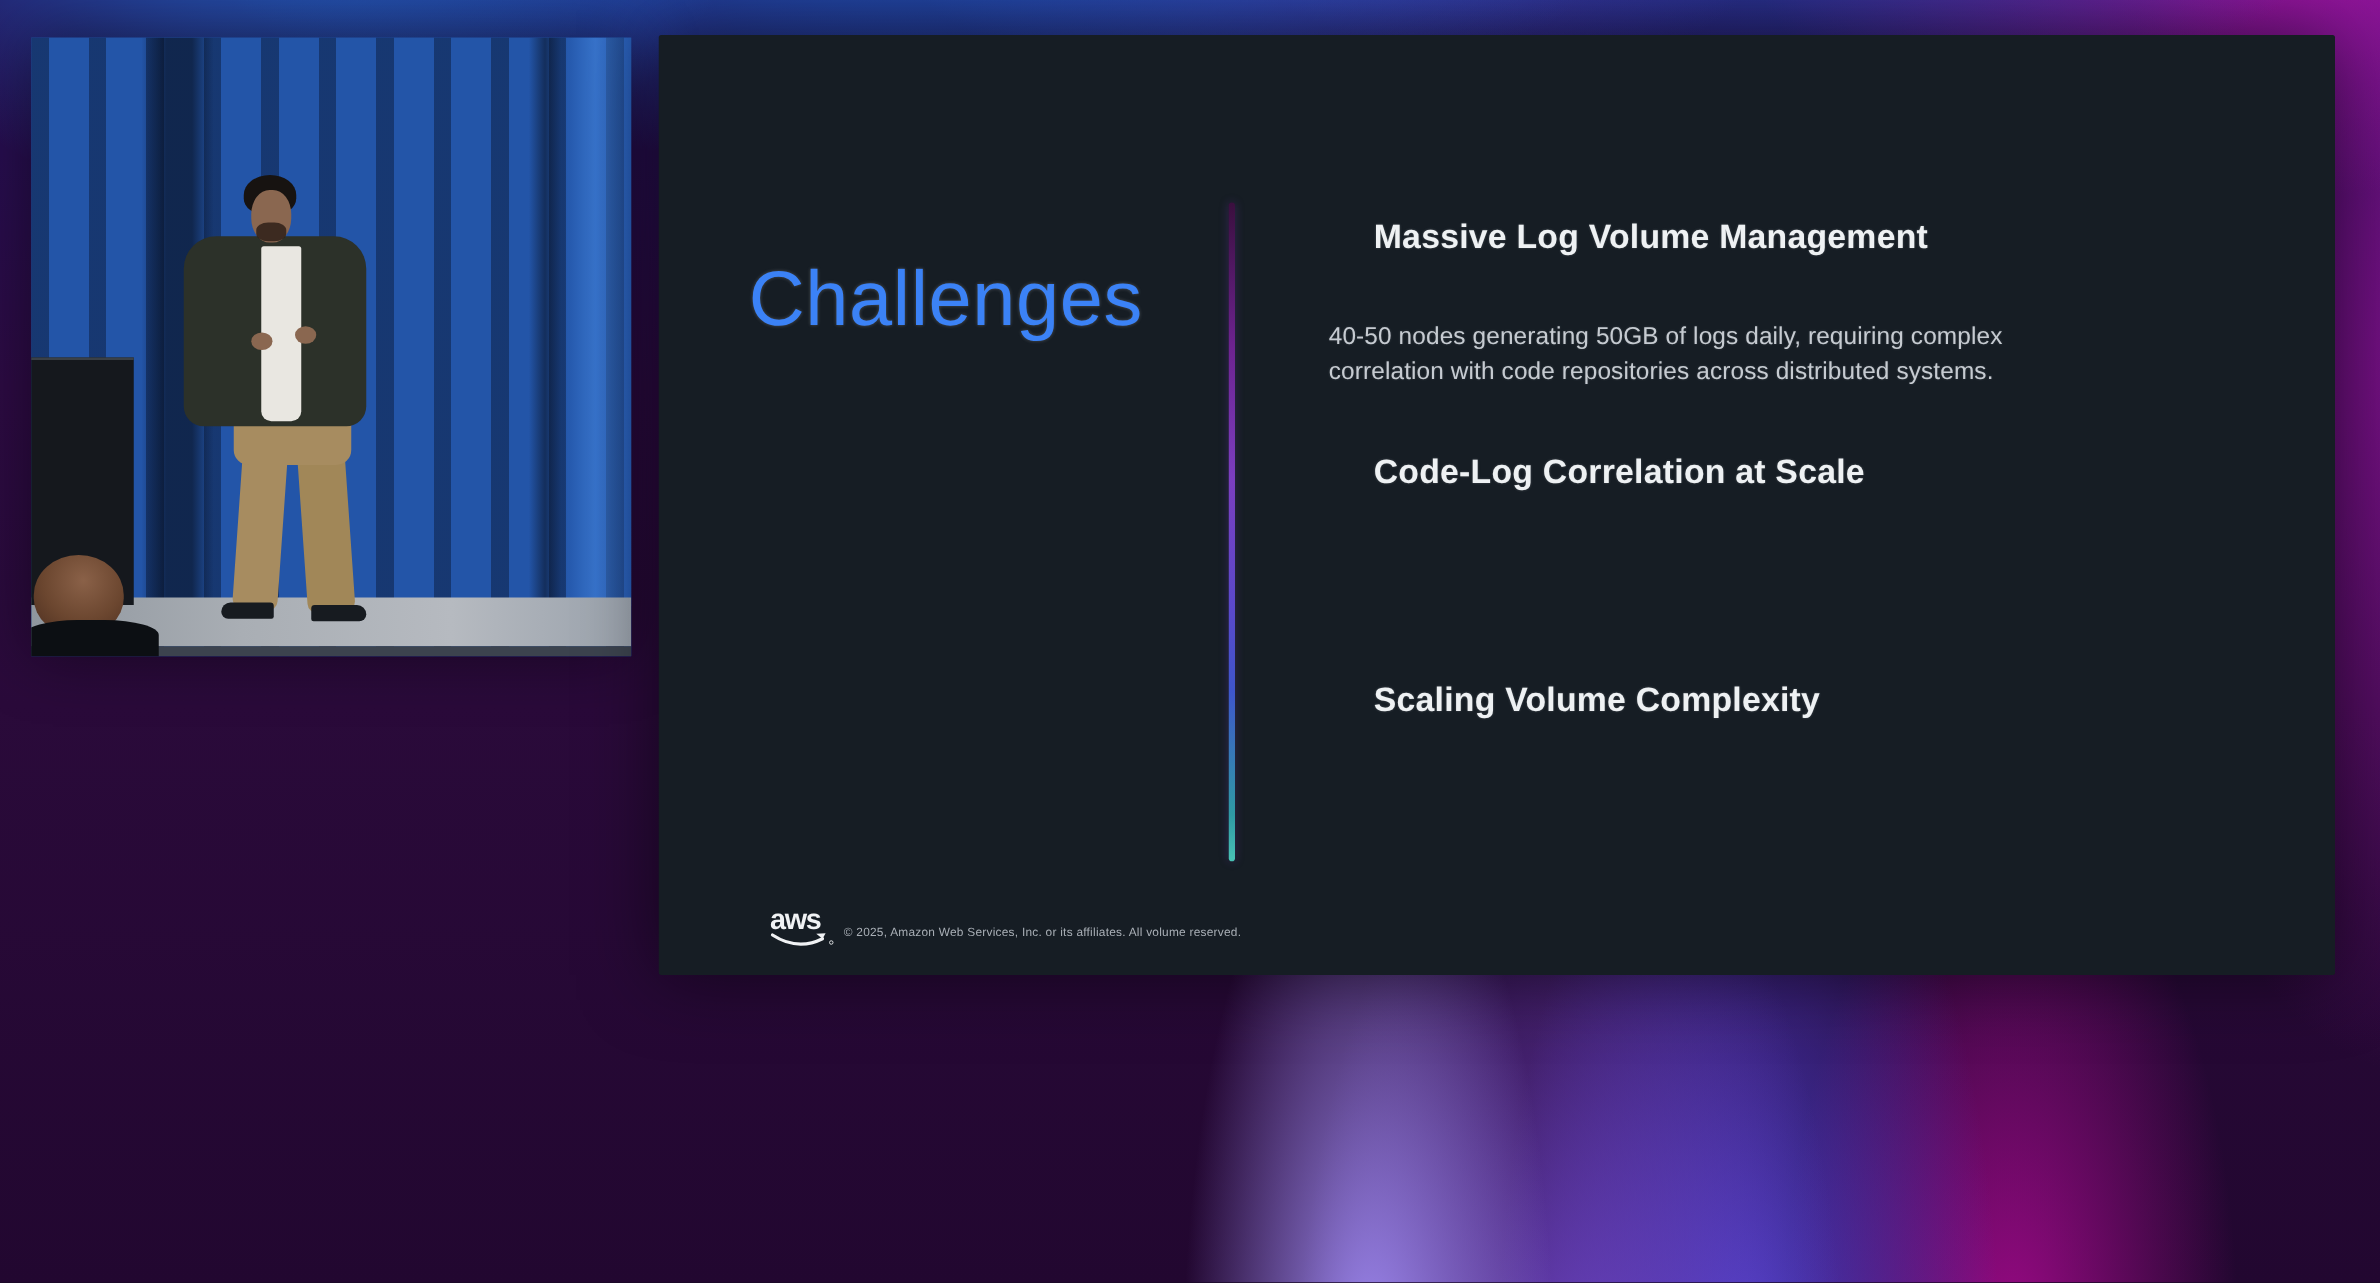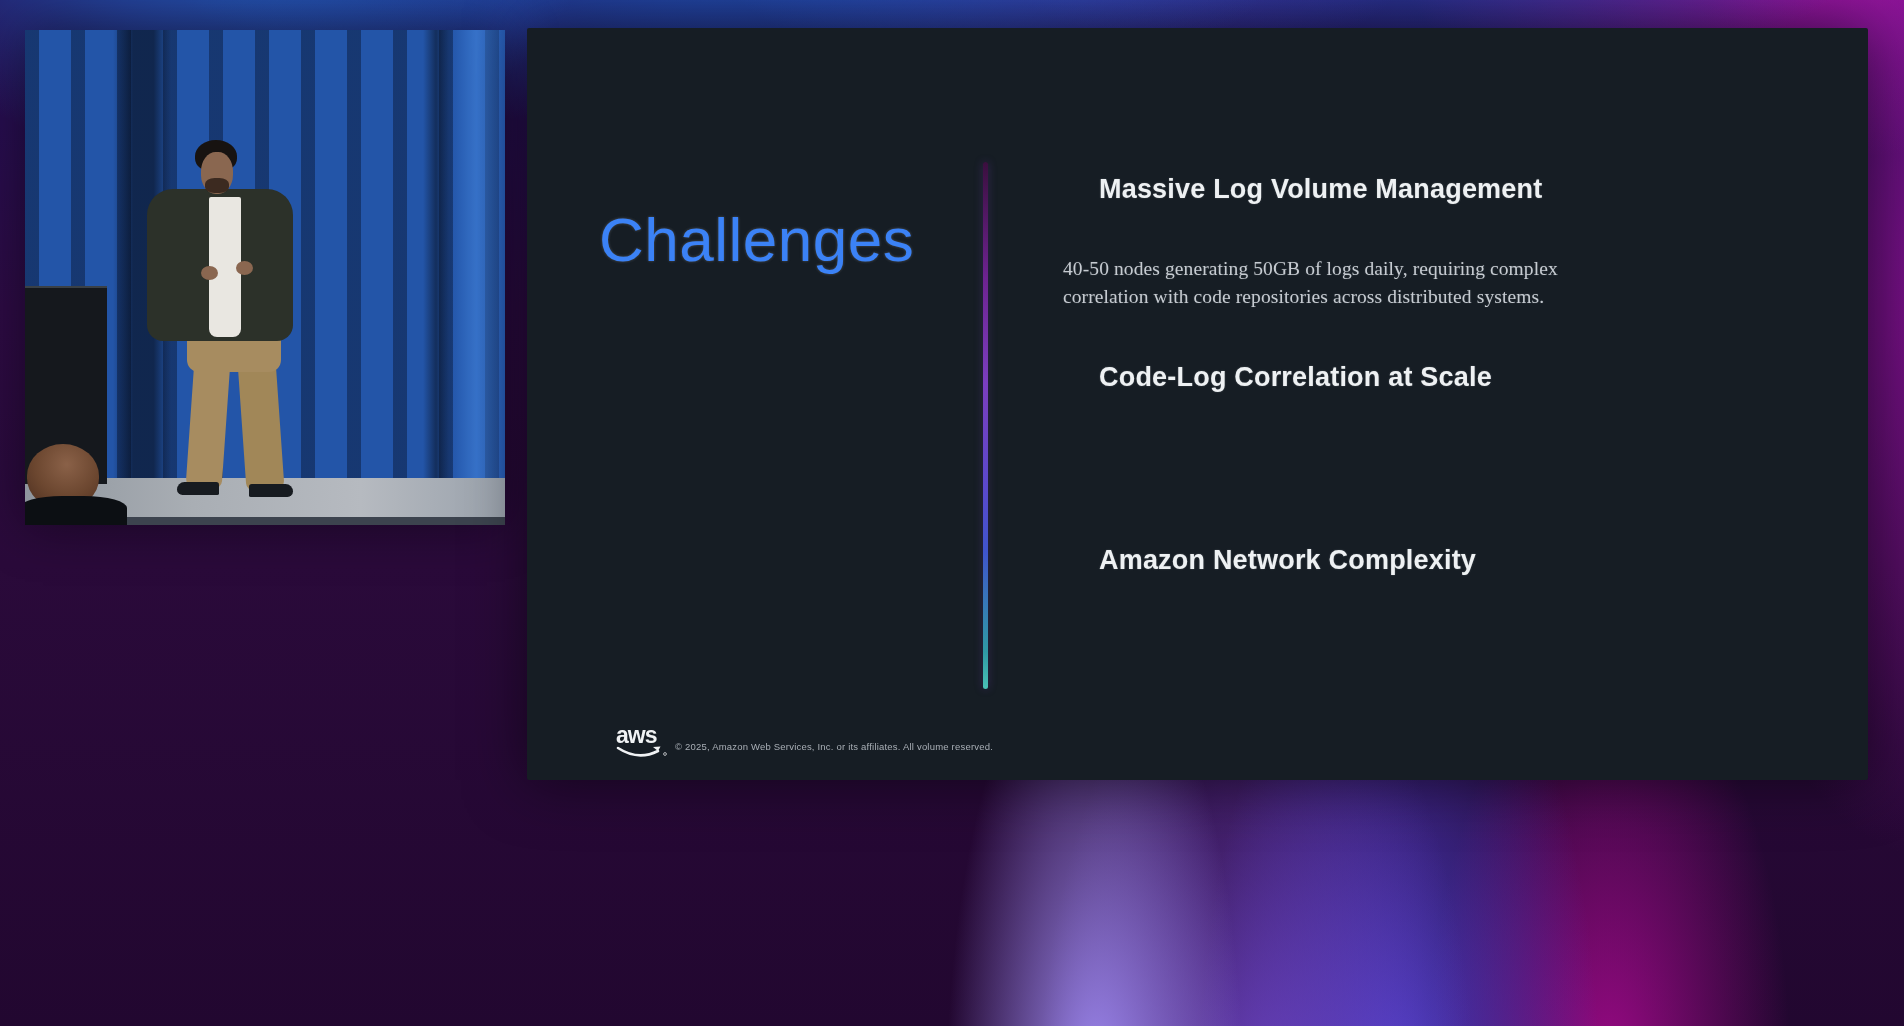--- a/index.html
+++ b/index.html
@@ -76,21 +76,21 @@
     box-shadow:0 0 8px rgba(110,60,180,0.35);
   }
   .sec-heading{
     position:absolute;left:536px;width:780px;font-size:27px;line-height:32px;font-weight:700;
     color:#eef1f3;letter-spacing:0.2px;text-shadow:0 0 2px rgba(235,240,245,0.25);margin-left:36px;
   }
   .sec-body{
     position:absolute;left:536px;width:780px;font-size:19.5px;line-height:28px;font-weight:400;
     color:#c6cbd1;white-space:pre-line;letter-spacing:0.1px;text-shadow:0 0 2px rgba(210,218,226,0.2);
   }
-  .h1{top:145px;} .p1{top:227px;font-family:Liberation Serif, serif;}
+  .h1{top:145px;} .p1{top:227px;}
   .h2{top:333px;} .p2{top:390px;}
   .h3{top:516px;} .p3{top:587px;}
 
   .aws-logo{position:absolute;left:60px;top:696px;width:52px;height:44px;color:#f0f2f4;margin-left:29px;}
   .aws-text{font-size:23px;font-weight:700;letter-spacing:-1px;line-height:22px;}
   .aws-smile{position:absolute;left:0;top:21px;}
   .copyright{
     position:absolute;left:148px;top:713px;font-size:9.5px;letter-spacing:0.2px;color:#a9afb6;
   }
 </style>
@@ -130,21 +130,21 @@
   <div class="slide">
     <div class="slide-title">Challenges</div>
     <div class="divider"></div>
 
     <div class="sec-heading h1">Massive Log Volume Management</div>
     <div class="sec-body p1">40-50 nodes generating 50GB of logs daily, requiring complex
 correlation with code repositories across distributed systems.</div>
 
     <div class="sec-heading h2">Code-Log Correlation at Scale</div>
 
-    <div class="sec-heading h3">Amazon Network Complexity</div>
+    <div class="sec-heading h3">Scaling Volume Complexity</div>
 
     <div class="aws-logo">
       <div class="aws-text">aws</div>
       <svg class="aws-smile" width="52" height="20" viewBox="0 0 52 20">
         <path d="M2 3 Q 22 16 42 6" fill="none" stroke="#f0f2f4" stroke-width="2.6" stroke-linecap="round"></path>
         <path d="M42 6 L 37 2 L 44.5 1.5 Z" fill="#f0f2f4"></path>
         <circle cx="49" cy="9" r="1.4" fill="none" stroke="#f0f2f4" stroke-width="0.7"></circle>
       </svg>
     </div>
     <div class="copyright">© 2025, Amazon Web Services, Inc. or its affiliates. All volume reserved.</div>

